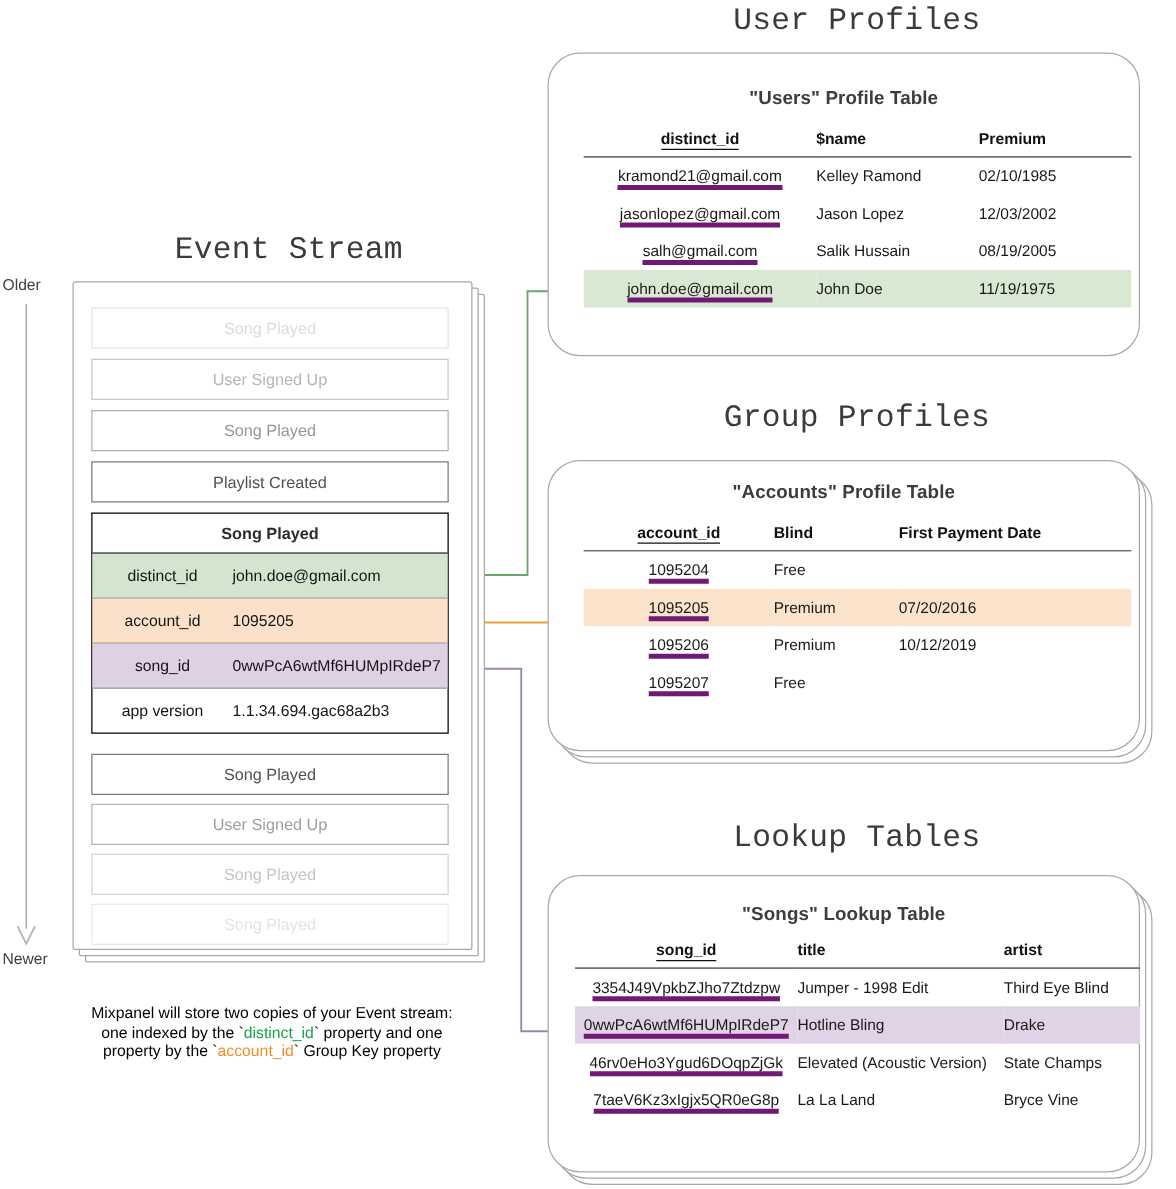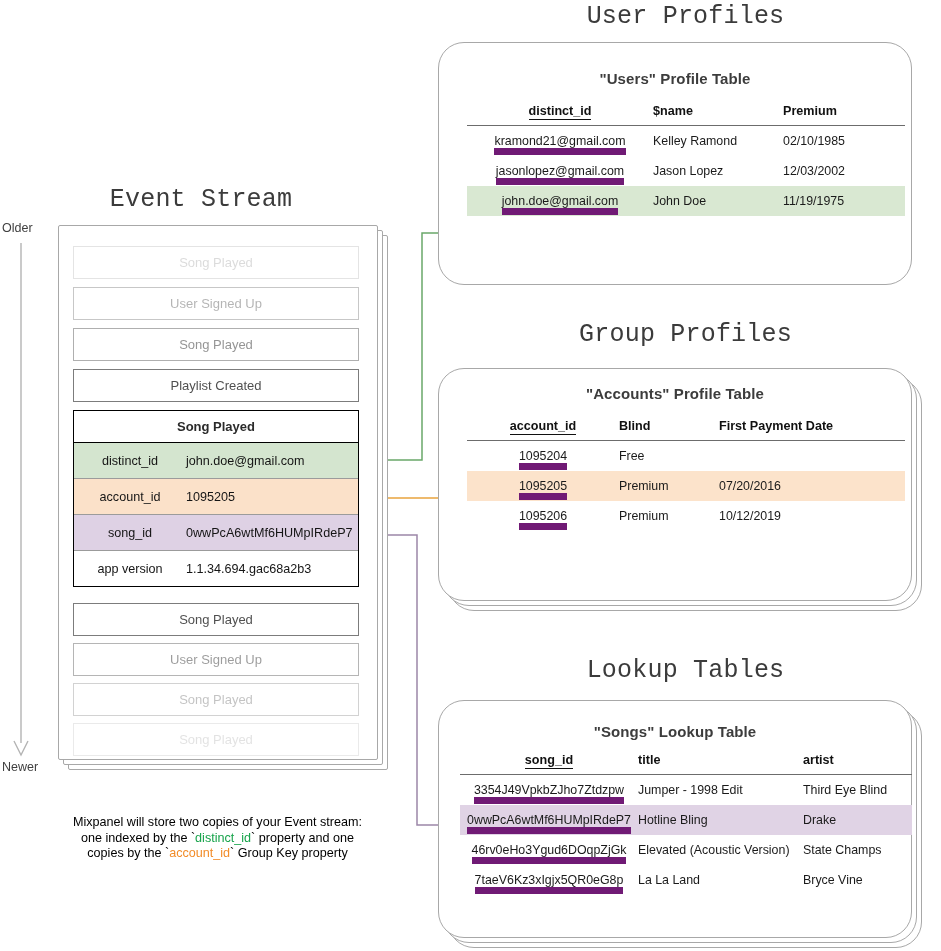--- a/index.html
+++ b/index.html
@@ -54,21 +54,21 @@
   table.pt thead tr{border-bottom:1.4px solid #6c6c6c;}
   table.pt td{
     font-size:12.4px;
     color:#1a1a1a;
     height:30px;
     padding:0;
     vertical-align:middle;
     white-space:nowrap;
   }
   table.pt td.key{text-align:center;}
-  table.pt td.key span{border-bottom:7px solid #701a75;padding-bottom:0px;}
+  table.pt td.key span{border-bottom:4px solid #701a75;padding-bottom:0px;}
   table.pt tbody tr.hl-green{background:#d9e8d2;}
   table.pt tbody tr.hl-orange{background:#fce3cb;}
   table.pt tbody tr.hl-purple{background:#e0d3e5;}
 
   
   .ev-box{
     position:absolute;
     box-sizing:border-box;
     border:1.4px solid #6e6e6e;
     background:#fff;
@@ -116,21 +116,21 @@
 </style>
 </head>
 <body>
 
 <div class="abs section-title" style="left:430px;top:2px;width:511px;">User Profiles</div>
 
 <div class="abs section-title" style="left:430px;top:320px;width:511px;">Group Profiles</div>
 
 <div class="abs section-title" style="left:430px;top:656px;width:511px;">Lookup Tables</div>
 
-<div class="abs section-title" style="left:31px;top:185px;width:340px;">Event Stream</div>
+<div class="abs section-title" style="left:61px;top:185px;width:340px;">Event Stream</div>
 
 <div class="abs axis-lbl" style="left:2px;top:221px;">Older</div>
 <div class="abs axis-lbl" style="left:2px;top:760px;">Newer</div>
 <svg class="abs" style="left:10px;top:243px;" width="30" height="515">
   <line x1="11" y1="0" x2="11" y2="500" stroke="#b4b4b4" stroke-width="1.4"></line>
   <path d="M4 498 L11 512 L18 498" fill="none" stroke="#b4b4b4" stroke-width="1.4"></path>
 </svg>
 
 <svg class="abs" style="left:360px;top:215px;" width="130" height="640">
 
@@ -195,24 +195,24 @@
 <div class="ev-box" style="left:73px;top:643px;width:286px;height:33px;opacity:.5;">
   <span>User Signed Up</span>
 </div>
 <div class="ev-box" style="left:73px;top:683px;width:286px;height:33px;opacity:.3;">
   <span>Song Played</span>
 </div>
 <div class="ev-box" style="left:73px;top:723px;width:286px;height:33px;opacity:.14;">
   <span>Song Played</span>
 </div>
 
-<div class="caption" style="left:35px;top:803px;width:365px;margin-top:12px;">
+<div class="caption" style="left:35px;top:803px;width:365px;">
   <div>Mixpanel will store two copies of your Event stream:</div>
   <div><span>one indexed by the `</span><span class="cg">distinct_id</span><span>` property and one</span></div>
-  <div><span>copies by the `</span><span class="co">account_id</span><span>` Group Key property</span></div>
+  <div><span>property by the `</span><span class="co">account_id</span><span>` Group Key property</span></div>
 </div>
 
 <div class="cardstack" style="left:438px;top:42px;width:500px;height:243px;">
   <div class="layer" style="left:0;top:0;width:474px;height:243px;"></div>
 </div>
 <div class="abs" style="left:438px;top:70px;width:474px;">
   <div class="ptable-title">"Users" Profile Table</div>
   <table class="pt" style="margin-top:17px;width:438px;margin-left:29px;">
     <thead>
         <tr>
@@ -225,20 +225,25 @@
       <tr>
         <td class="key"><span>kramond21@gmail.com</span></td>
         <td>Kelley Ramond</td>
         <td>02/10/1985</td>
       </tr>
       <tr>
         <td class="key"><span>jasonlopez@gmail.com</span></td>
         <td>Jason Lopez</td>
         <td>12/03/2002</td>
       </tr>
+      <tr>
+        <td class="key"><span>salh@gmail.com</span></td>
+        <td>Salik Hussain</td>
+        <td>08/19/2005</td>
+      </tr>
       <tr class="hl-green">
         <td class="key"><span>john.doe@gmail.com</span></td>
         <td>John Doe</td>
         <td>11/19/1975</td>
       </tr>
     </tbody>
   </table>
 </div>
 
 <div class="cardstack" style="left:438px;top:368px;width:500px;height:243px;">
@@ -265,20 +270,25 @@
       <tr class="hl-orange">
         <td class="key"><span>1095205</span></td>
         <td>Premium</td>
         <td>07/20/2016</td>
       </tr>
       <tr>
         <td class="key"><span>1095206</span></td>
         <td>Premium</td>
         <td>10/12/2019</td>
       </tr>
+      <tr>
+        <td class="key"><span>1095207</span></td>
+        <td>Free</td>
+        <td></td>
+      </tr>
     </tbody>
   </table>
 </div>
 
 <div class="cardstack" style="left:438px;top:700px;width:500px;height:248px;">
   <div class="layer" style="left:10px;top:10px;width:474px;height:238px;"></div>
   <div class="layer" style="left:5px;top:5px;width:474px;height:238px;"></div>
   <div class="layer" style="left:0;top:0;width:474px;height:238px;"></div>
 </div>
 <div class="abs" style="left:438px;top:723px;width:474px;">

